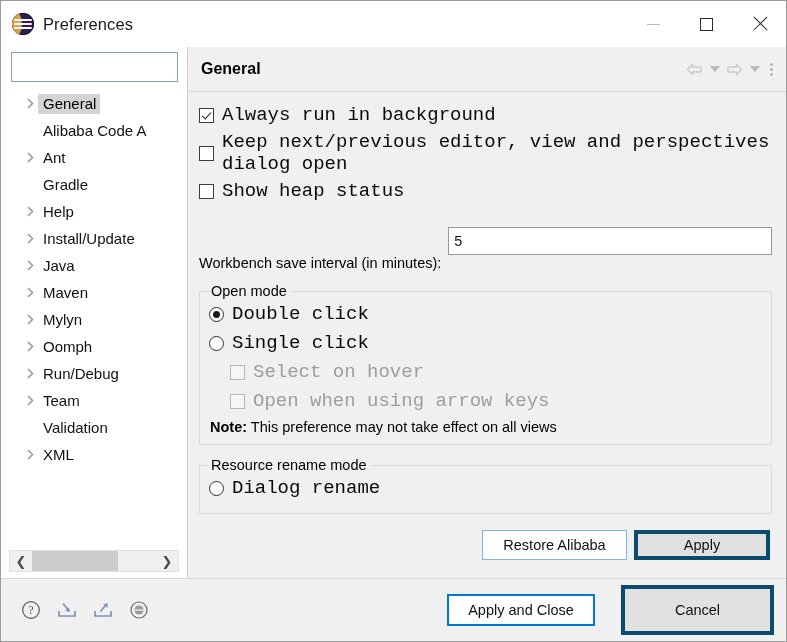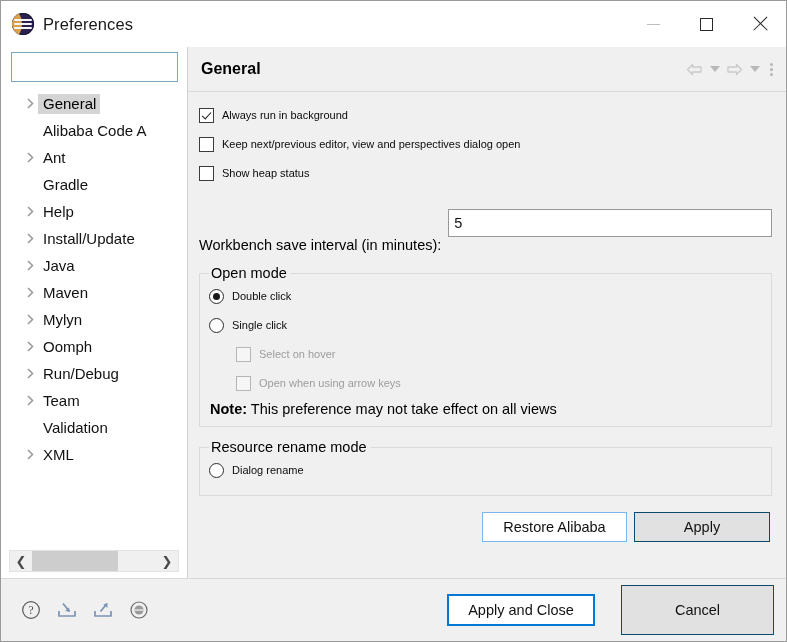--- a/index.html
+++ b/index.html
@@ -320,21 +320,21 @@
     margin-right: 8px;
   }
   .rb.checked::after {
     content: "";
     position: absolute;
     left: 3px; top: 3px;
     width: 7px; height: 7px;
     border-radius: 50%;
     background: #1a1a1a;
   }
-  .lbl { font-size: 11px; color: #0a0a0a; }
+  .lbl { font-size: 19px; color: #0a0a0a; font-family: Liberation Mono, monospace; }
   .lbl.disabled { color: #9d9d9d; }
 
   .interval-row {
     display: flex;
     align-items: center;
     margin: 7px 0 12px 0;
   }
   .interval-label { font-size: 14.5px; margin-right: 7px; margin-top: 44px; }
   .interval-input {
     flex: 1 1 auto;
@@ -355,21 +355,21 @@
     border: 1px solid #dadada;
     margin: 0 6px 12px 0;
     padding: 2px 9px 9px 9px;
     background: transparent;
   }
   fieldset.group legend {
     font-size: 14.5px;
     padding: 0 4px 0 2px;
     color: #000000;
   }
-  .indent { margin-left: 27px; text-align: right; }
+  .indent { margin-left: 21px; text-align: right; }
   .note {
     font-size: 14.5px;
     margin-top: 5px;
     margin-left: 1px;
   }
   .note b { font-weight: bold; }
 
   
   .action-row {
     display: flex;
@@ -377,21 +377,21 @@
     align-items: center;
     gap: 7px;
     padding: 4px 8px 10px 0;
   }
   .btn {
     font-family: "Liberation Sans", sans-serif;
     font-size: 14.5px;
     height: 30px;
     padding: 0 14px;
     background: #e1e1e1;
-    border: 1px solid #0c4a6e;
+    border: 4px solid #0c4a6e;
     color: #111;
     box-sizing: border-box;
     line-height: 1;
     display: flex;
     align-items: center;
     justify-content: center;
   }
   .btn.focused {
     background: #ffffff;
     border: 1px solid #7eb4ea;

